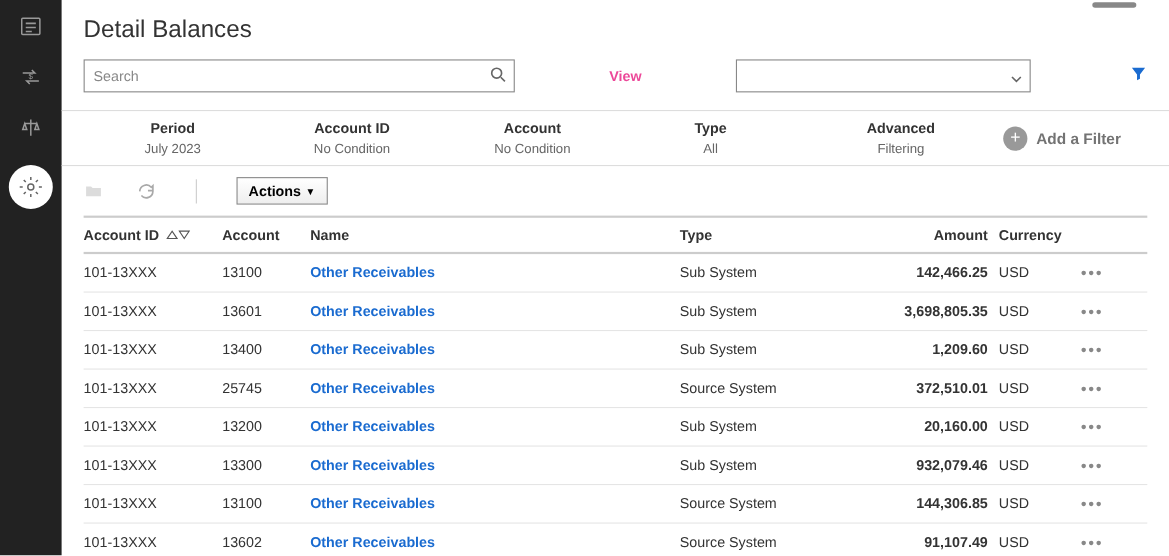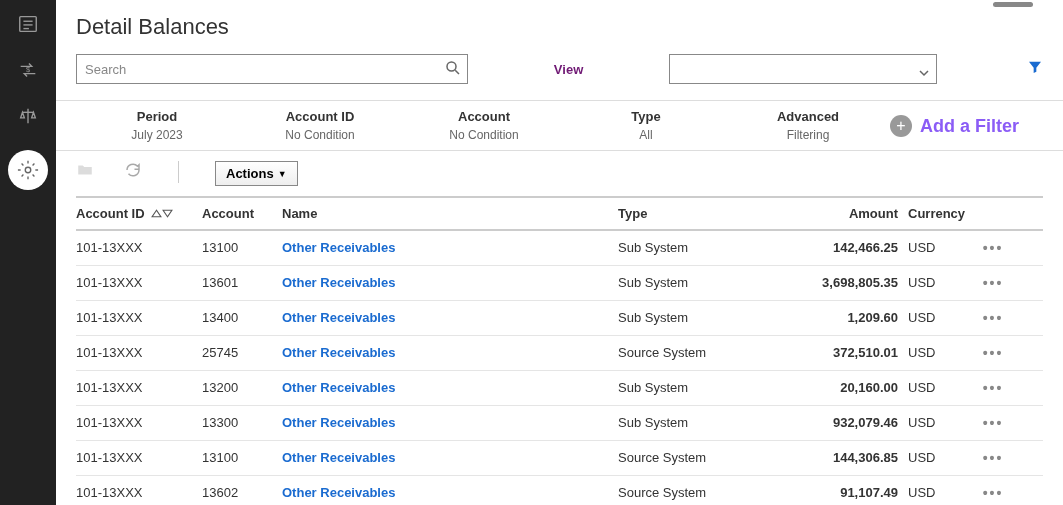--- a/index.html
+++ b/index.html
@@ -16,40 +16,40 @@
   .drawer-handle { position: absolute; top: 2px; right: 30px; width: 40px; height: 5px; background: #888; border-radius: 3px; }
 
   .content { padding: 14px 20px 0 20px; }
   .page-title { font-size: 22px; font-weight: 400; color: #333; margin-bottom: 14px; }
 
   .toolbar-row { display: flex; align-items: center; gap: 20px; margin-bottom: 16px; justify-content: space-between; }
   .search-wrap { position: relative; width: 392px; }
   .search-input { width: 100%; height: 30px; border: 1px solid #888; font-size: 13px; padding: 0 30px 0 8px; }
   .search-input::placeholder { color: #888; }
   .search-icon-btn { position: absolute; right: 6px; top: 5px; cursor: pointer; }
-  .view-label { font-size: 13px; font-weight: 700; color: #701a75; }
+  .view-label { font-size: 13px; font-weight: 700; color: #ec4899; }
   .view-select { width: 268px; height: 30px; border: 1px solid #888; background: #fff; font-size: 13px; padding: 0 24px 0 8px; appearance: none; position: relative; }
   .view-select-wrap { position: relative; }
   .view-caret { position: absolute; right: 8px; top: 10px; pointer-events: none; }
   .filter-icon { color: #1a6bd0; cursor: pointer; margin-left: 4px; }
 
   .filter-bar { display: flex; align-items: flex-start; border-top: 1px solid #ddd; border-bottom: 1px solid #ddd; padding: 8px 0; margin: 0 -20px 10px -20px; padding-left: 20px; padding-right: 20px; text-align: center; }
   .filter-item { display: flex; flex-direction: column; gap: 4px; }
   .filter-item.period { width: 162px; }
   .filter-item.accountid { width: 164px; }
   .filter-item.account { width: 164px; }
   .filter-item.type { width: 160px; }
   .filter-item.advanced { flex: 1; }
   .filter-label { font-size: 13px; font-weight: 700; color: #333; }
   .filter-value { font-size: 12px; color: #666; }
   .add-filter { display: flex; align-items: center; gap: 8px; cursor: pointer; margin-top: 6px; margin-right: 24px; }
-  .add-filter-label { font-size: 18px; font-weight: 700; color: #8b5cf6; }
+  .add-filter-label { font-size: 14px; font-weight: 700; color: #737373; }
   .plus-circle { width: 22px; height: 22px; border-radius: 50%; background: #999; display: flex; align-items: center; justify-content: center; color: #fff; font-size: 16px; line-height: 1; }
 
-  .actionbar { display: flex; align-items: flex-start; gap: 30px; padding: 0 0 10px 0; }
+  .actionbar { display: flex; align-items: center; gap: 30px; padding: 0 0 10px 0; }
   .folder-icon, .refresh-icon { width: 18px; height: 18px; cursor: pointer; opacity: 0.5; }
   .divider { width: 1px; height: 22px; background: #ccc; margin: 0 6px; }
   .actions-btn { border: 1px solid #888; background: linear-gradient(#fff, #eee); padding: 4px 10px; font-size: 13px; font-weight: 700; cursor: pointer; display: flex; align-items: center; gap: 4px; }
   .caret-down { font-size: 9px; }
 
   .table { width: 100%; }
   .table-header { display: flex; border-top: 2px solid #ccc; border-bottom: 2px solid #ccc; padding: 8px 0; }
   .th { font-size: 13px; font-weight: 700; color: #333; }
   .col-accountid { width: 126px; display: flex; align-items: center; gap: 6px; }
   .col-account { width: 80px; text-align: left; }

